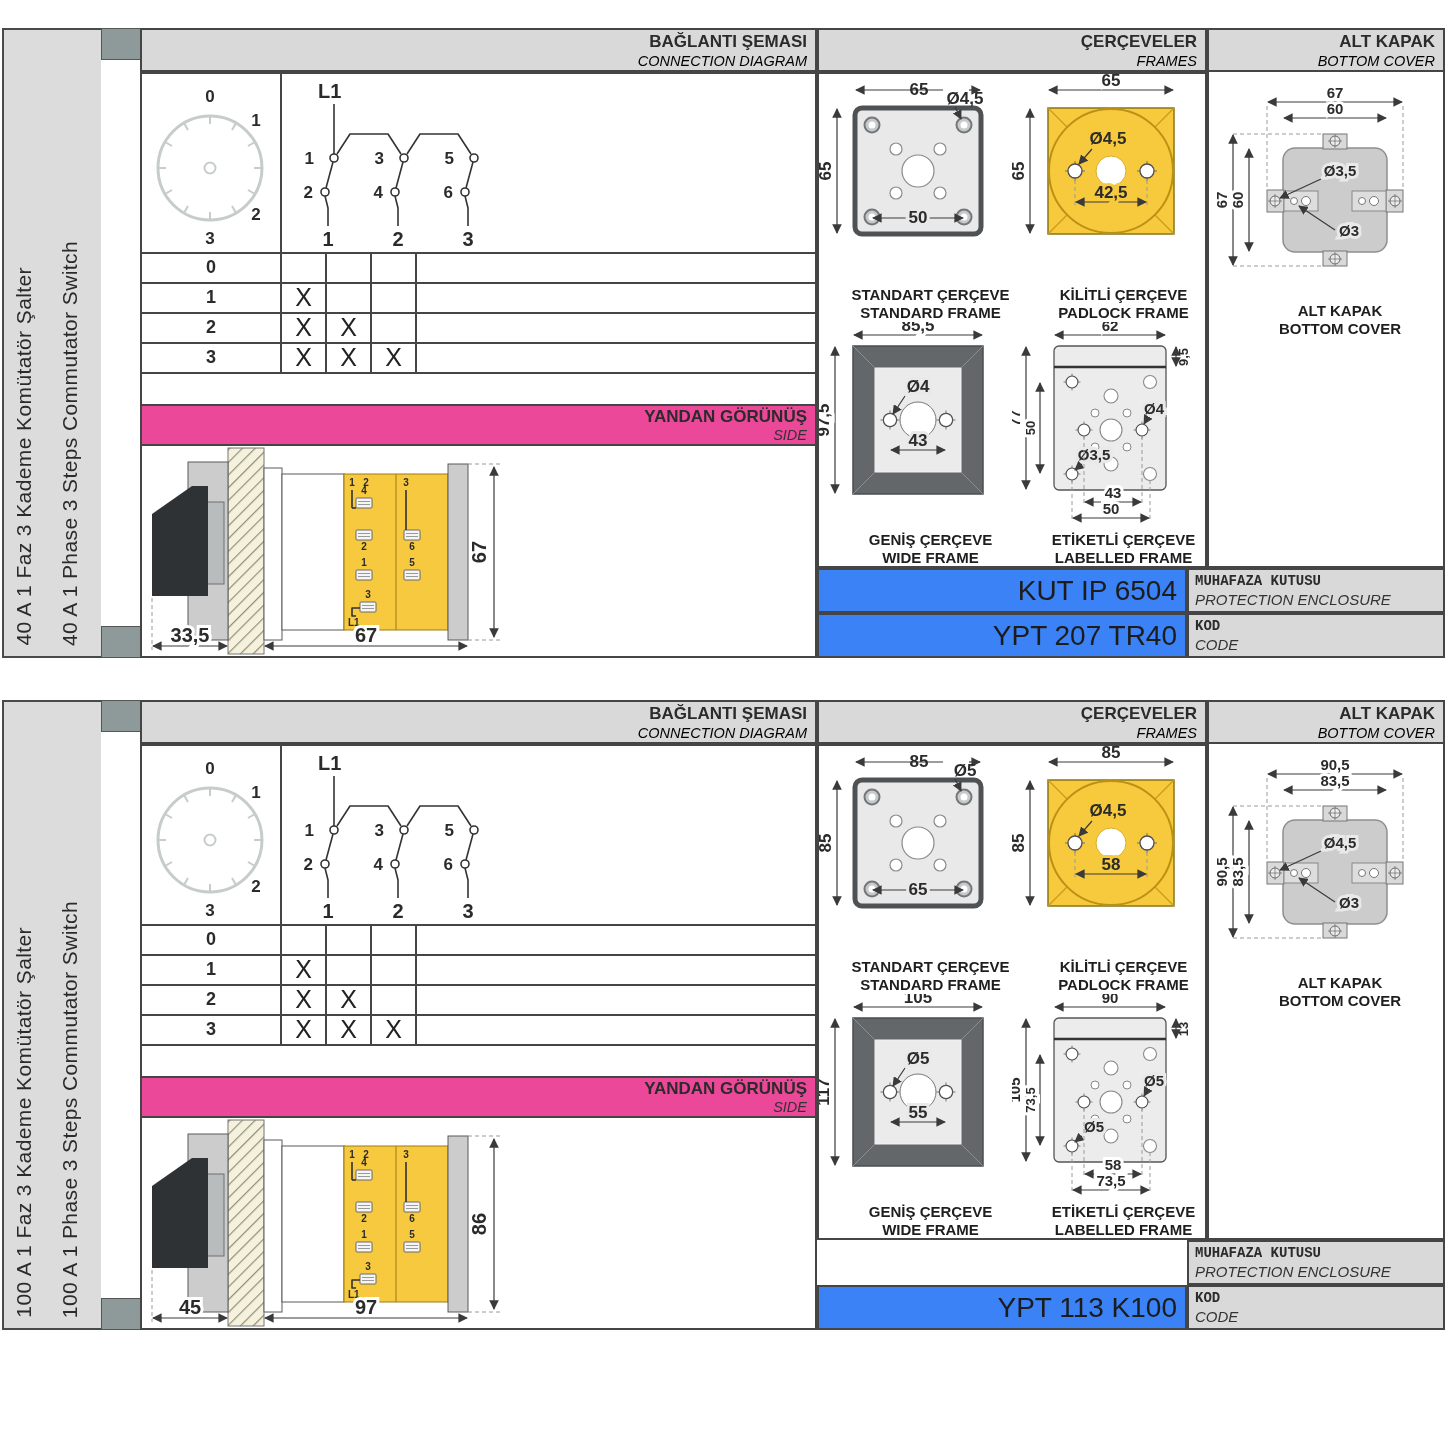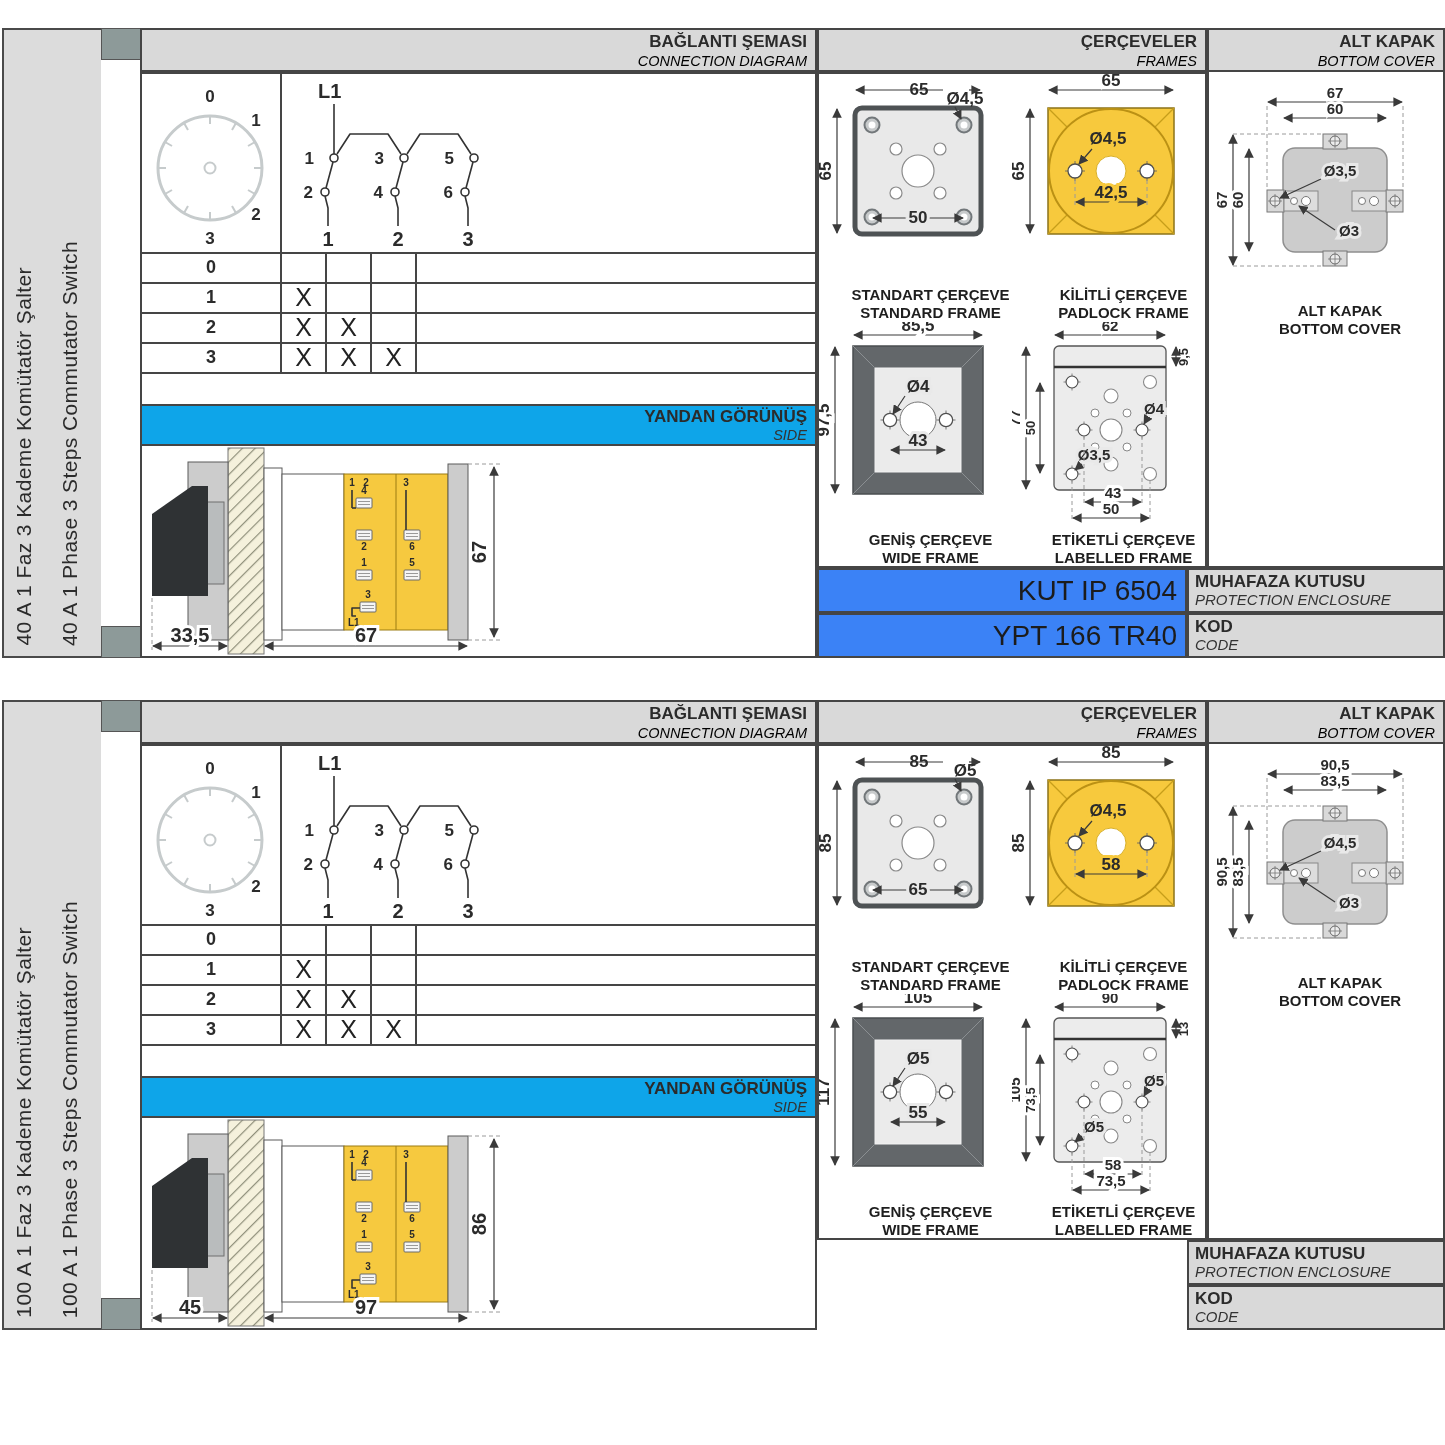--- a/index.html
+++ b/index.html
@@ -32,41 +32,41 @@
             box-sizing:border-box;background:#fff;}
   .dial-cell{position:absolute;left:0;top:0;width:140px;height:180px;border-right:2px solid #454545;
              border-bottom:2px solid #454545;box-sizing:border-box;}
   .sw-cell{position:absolute;left:140px;top:0;right:0;height:180px;border-bottom:2px solid #454545;box-sizing:border-box;}
   .trow{position:absolute;left:0;width:100%;height:30px;border-bottom:2px solid #454545;
         box-sizing:border-box;display:flex;}
   .trow .tl{width:140px;border-right:2px solid #454545;box-sizing:border-box;text-align:center;
             font-weight:bold;font-size:18px;line-height:27px;}
   .trow .tc{width:45px;border-right:2px solid #454545;box-sizing:border-box;text-align:center;
             font-size:25px;line-height:26px;color:#222;}
-  .band{position:absolute;left:0;top:330px;width:100%;height:42px;background:#0ea5e9;
+  .band{position:absolute;left:0;top:330px;width:100%;height:42px;background:#ec4899;
         border-top:2px solid #454545;border-bottom:2px solid #454545;box-sizing:border-box;
         text-align:right;padding:1px 8px 0 0;}
   .band .t{font-size:17px;font-weight:bold;line-height:20px;}
   .band .s{font-size:14.5px;font-style:italic;color:#333;line-height:17px;}
   .sideview{position:absolute;left:0;top:372px;}
 
   .frames-box{position:absolute;left:677px;top:44px;width:390px;height:496px;border:2px solid #454545;
               box-sizing:border-box;background:#fff;}
   .fblk{position:absolute;width:195px;}
   .fblk.std{left:0;top:0;height:248px;} .fblk.pad{left:193px;top:0;height:248px;}
   .fblk.wid{left:0;top:248px;height:246px;} .fblk.lab{left:193px;top:248px;height:246px;}
   .cap{text-align:center;font-weight:bold;font-size:15px;line-height:18px;color:#1e1e1e;padding-left:28px;}
 
   .cover-box{position:absolute;left:1067px;top:44px;width:238px;height:496px;border:2px solid #454545;
              border-top:none;box-sizing:border-box;background:#fff;}
 
   .code-row{position:absolute;height:45px;box-sizing:border-box;border:2px solid #454545;background:#3b82f6;}
   .code-val{font-size:28px;color:#1c1c1c;text-align:right;padding-right:8px;line-height:41px;}
   .code-lab{background:#d9d9d9;padding:2px 0 0 6px;}
-  .code-lab .t{font-weight:bold;font-size:17px;line-height:19px;}
+  .code-lab .t{font-weight:bold;font-size:14px;line-height:19px;font-family:Liberation Mono, monospace;}
   .code-lab .s{font-style:italic;font-size:15px;color:#333;line-height:18px;}
 
   
   svg.sv text{font-family:"Liberation Sans",sans-serif;fill:#2b2b2b;}
   text.n20{font-size:20px;font-weight:bold;} text.n17{font-size:17px;font-weight:bold;}
   text.n15{font-size:15px;font-weight:bold;} text.n13{font-size:13px;font-weight:bold;}
   text.n10{font-size:10px;font-weight:bold;}
   text.cgray{fill:#9b9b9b;font-size:17px;font-weight:bold;}
   line.dl{stroke:#3a3a3a;stroke-width:1.2;}
   polyline.wire,line.wire{stroke:#333;stroke-width:1.6;fill:none;stroke-linejoin:round;}
@@ -435,21 +435,21 @@
         <div>ALT KAPAK</div>
         <div>BOTTOM COVER</div>
       </div>
     </div>
 
     <div class="code-row code-val" style="left:677px;top:540px;width:370px">KUT IP 6504</div>
     <div class="code-row code-lab" style="left:1047px;top:540px;width:258px">
       <div class="t">MUHAFAZA KUTUSU</div>
       <div class="s">PROTECTION ENCLOSURE</div>
     </div>
-    <div class="code-row code-val" style="left:677px;top:585px;width:370px">YPT 166 TR40</div>
+    <div class="code-row code-val" style="left:677px;top:585px;width:370px">YPT 207 TR40</div>
     <div class="code-row code-lab" style="left:1047px;top:585px;width:258px">
       <div class="t">KOD</div>
       <div class="s">CODE</div>
     </div>
 
   </div>
 </div>
 
 <div class="panel">
 
@@ -778,20 +778,21 @@
       <div class="cap">
         <div>ALT KAPAK</div>
         <div>BOTTOM COVER</div>
       </div>
     </div>
 
     <div class="code-row code-lab" style="left:1047px;top:540px;width:258px">
       <div class="t">MUHAFAZA KUTUSU</div>
       <div class="s">PROTECTION ENCLOSURE</div>
     </div>
+    <div class="code-row code-val" style="left:677px;top:585px;width:370px">YPT 113 K100</div>
     <div class="code-row code-lab" style="left:1047px;top:585px;width:258px">
       <div class="t">KOD</div>
       <div class="s">CODE</div>
     </div>
 
   </div>
 </div>
 </div>
 
 </body></html>

